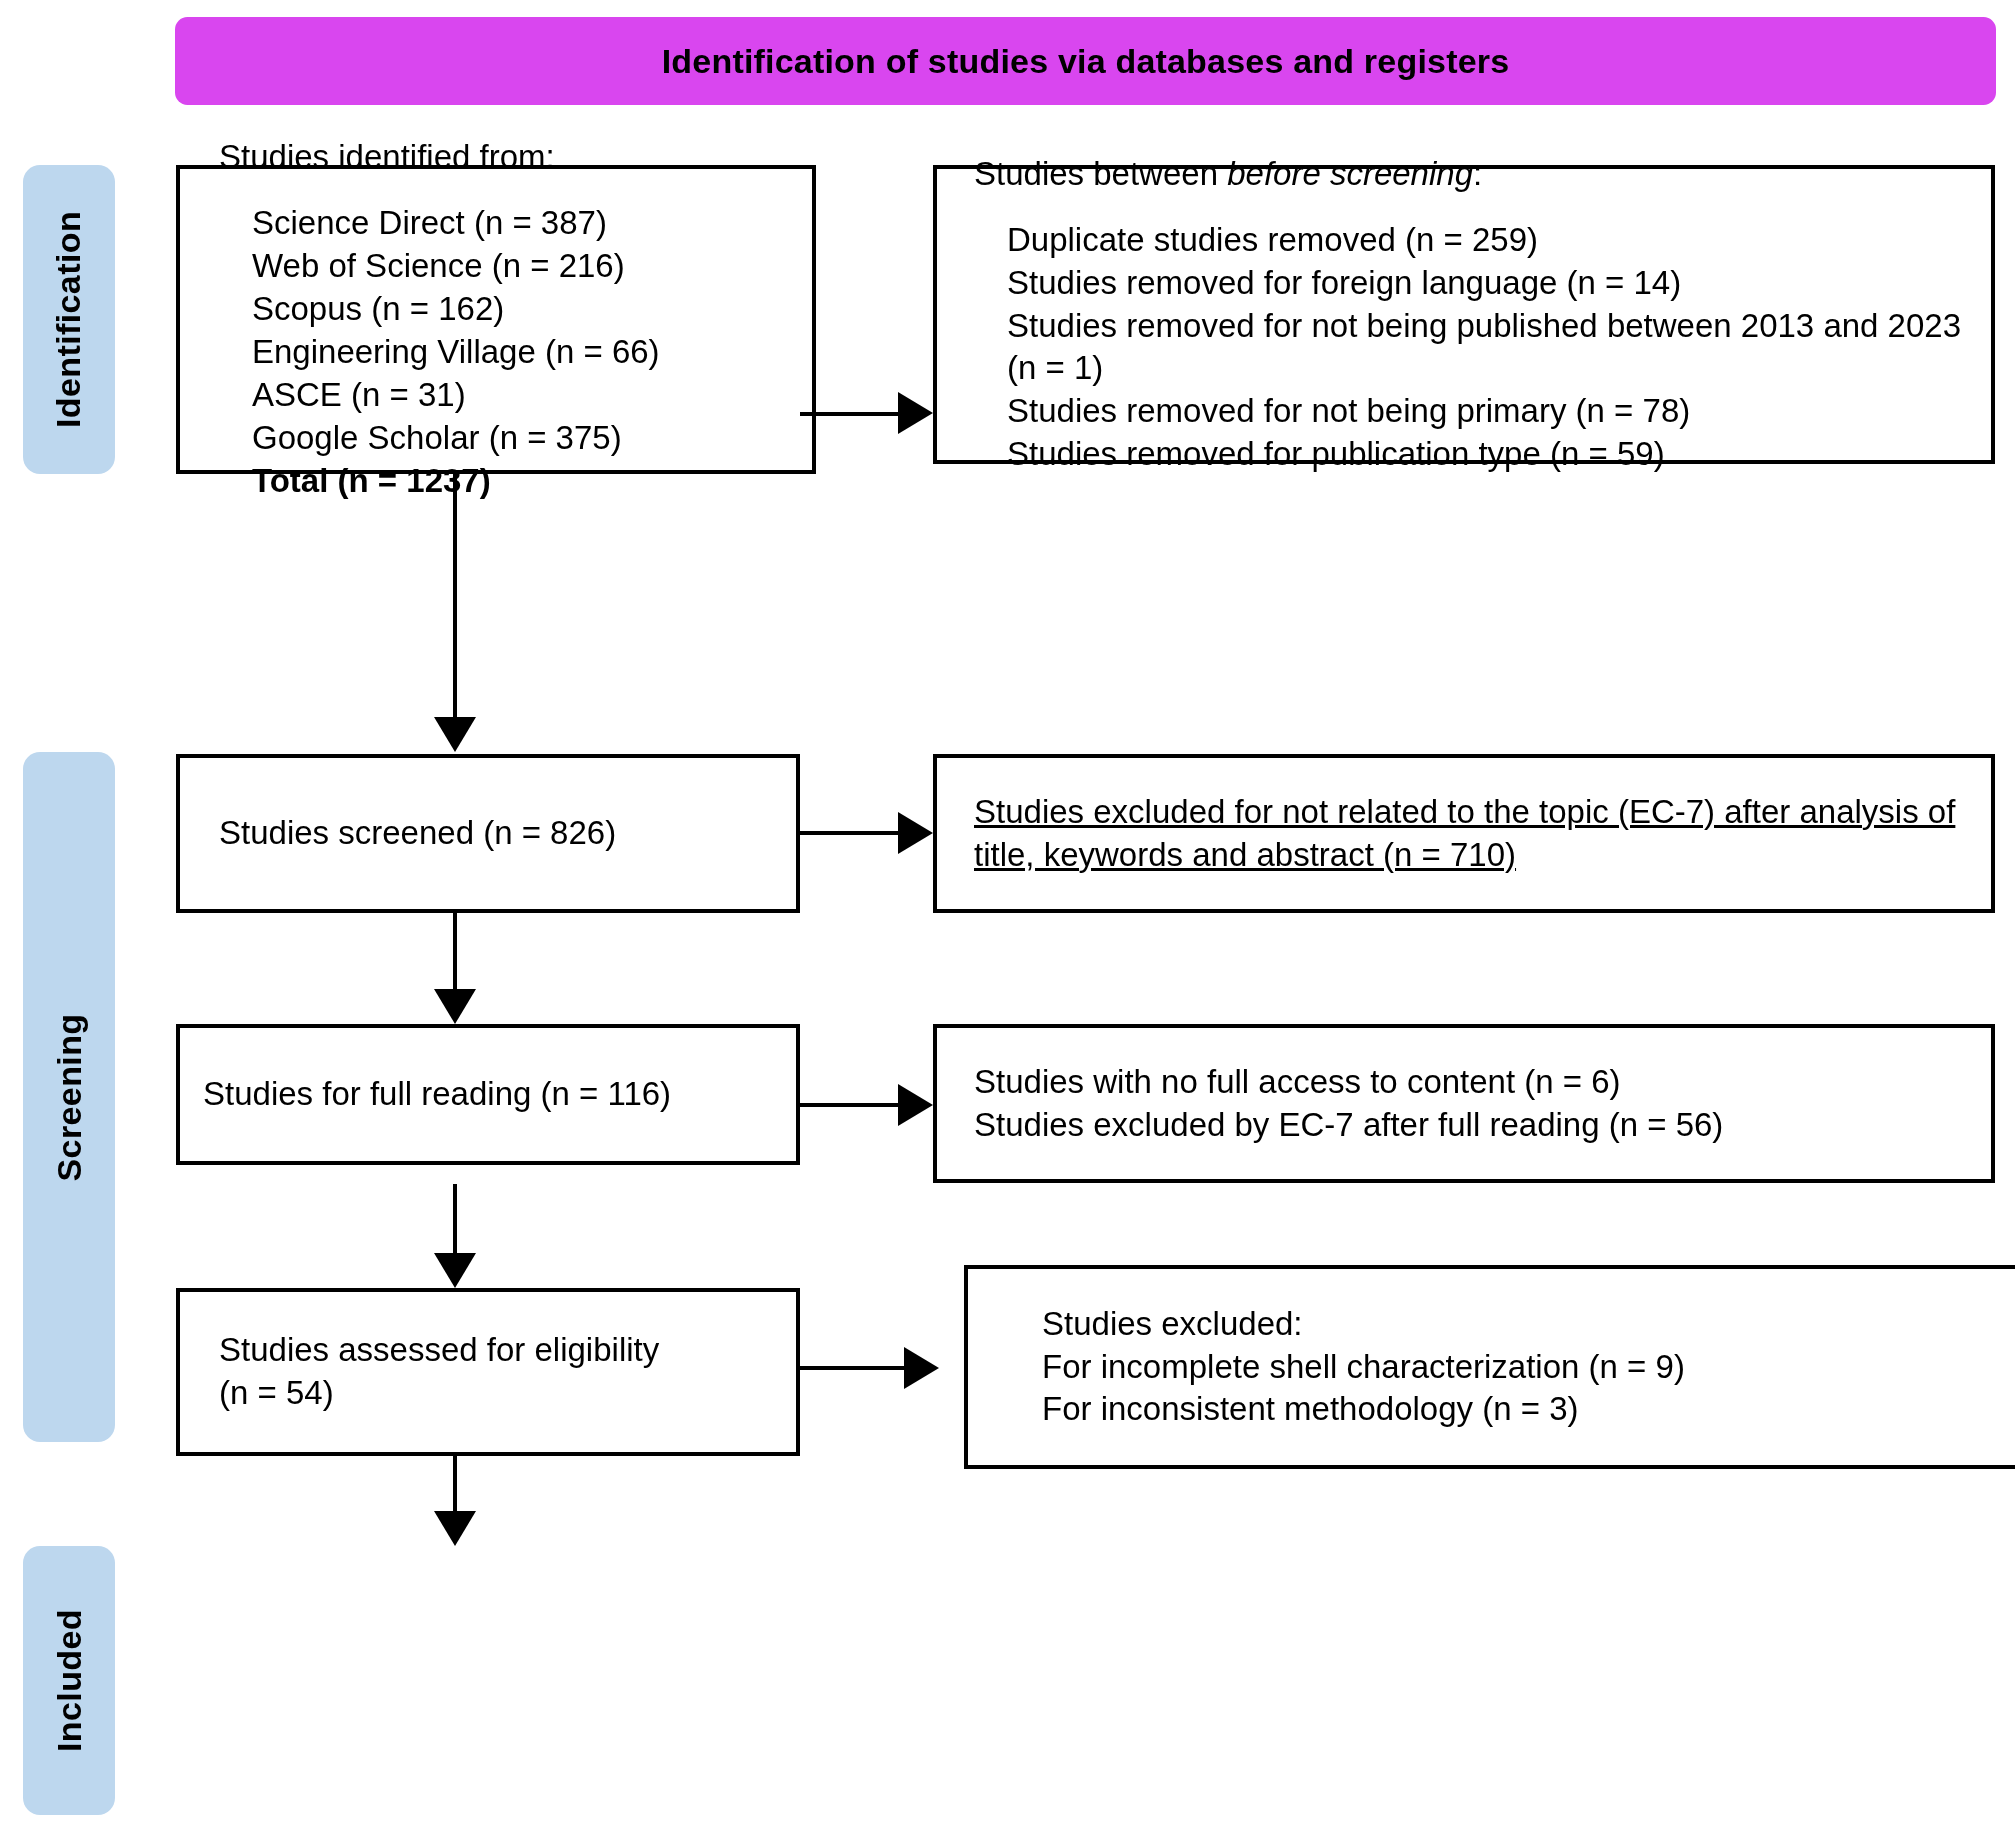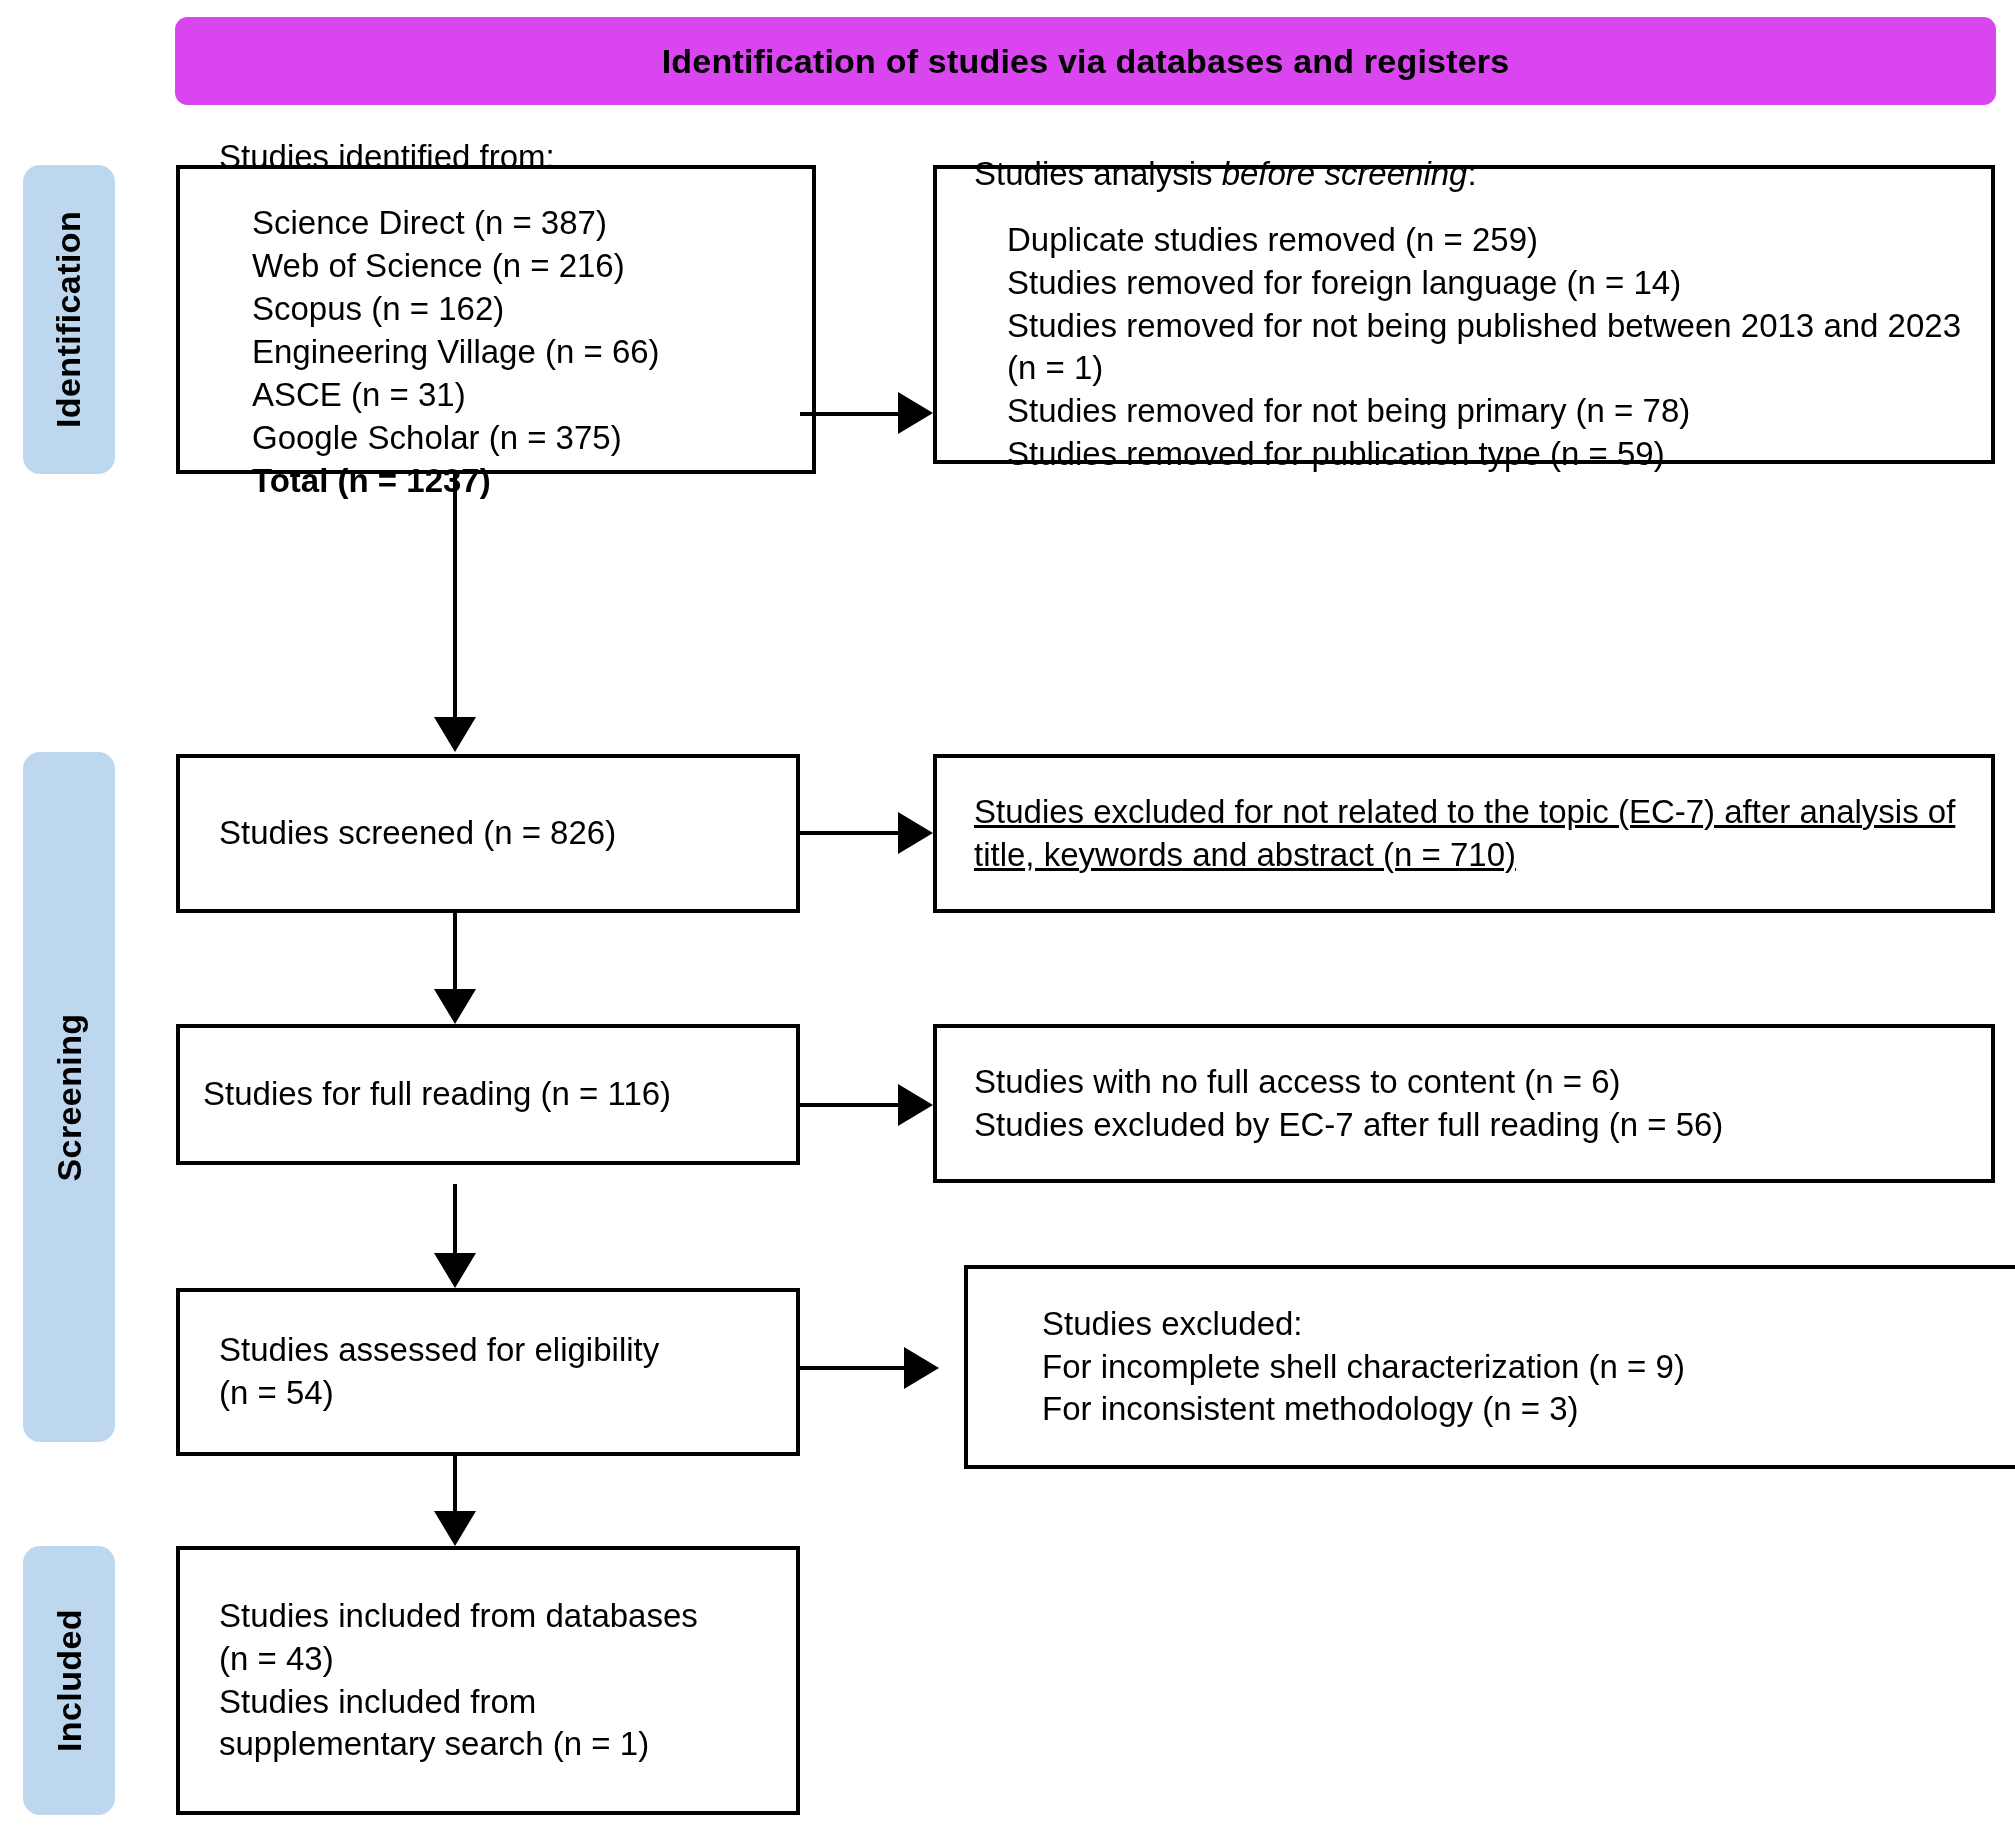--- a/index.html
+++ b/index.html
@@ -184,21 +184,21 @@
       <div class="pad-line">Scopus (n = 162)</div>
       <div class="pad-line">Engineering Village (n = 66)</div>
       <div class="pad-line">ASCE (n = 31)</div>
       <div class="pad-line">Google Scholar (n = 375)</div>
       <div class="pad-line"><b>Total (n = 1237)</b></div>
     </div>
   </div>
 
   <div class="fbox" id="box-removed">
     <div class="body">
-      <div><span>Studies analysis </span><i>before screening</i><span>:</span></div>
+      <div><span>Studies between </span><i>before screening</i><span>:</span></div>
       <div class="spacer"></div>
       <div class="pad-line">Duplicate studies removed (n = 259)</div>
       <div class="pad-line">Studies removed for foreign language (n = 14)</div>
       <div class="pad-line">Studies removed for not being published between 2013 and 2023 (n = 1)</div>
       <div class="pad-line">Studies removed for not being primary (n = 78)</div>
       <div class="pad-line">Studies removed for publication type (n = 59)</div>
     </div>
   </div>
 
   <div class="fbox" id="box-screened">
@@ -225,28 +225,20 @@
     </div>
   </div>
   <div class="fbox" id="box-excluded-eligibility">
     <div class="body">
       <div>Studies excluded:</div>
       <div>For incomplete shell characterization (n = 9)</div>
       <div>For inconsistent methodology (n = 3)</div>
     </div>
   </div>
 
-  <div class="fbox" id="box-included">
-    <div class="body">
-      <div>Studies included from databases</div>
-      <div>(n = 43)</div>
-      <div>Studies included from</div>
-      <div>supplementary search (n = 1)</div>
-    </div>
-  </div>
 
   <div class="hline" style="left:800px; top:412px; width:99px;"></div>
   <div class="arrow-right" style="left:898px; top:392px;"></div>
 
   <div class="vline" style="left:453px; top:474px; height:243px;"></div>
   <div class="arrow-down" style="left:434px; top:717px;"></div>
 
   <div class="hline" style="left:800px; top:831px; width:99px;"></div>
   <div class="arrow-right" style="left:898px; top:812px;"></div>
 

